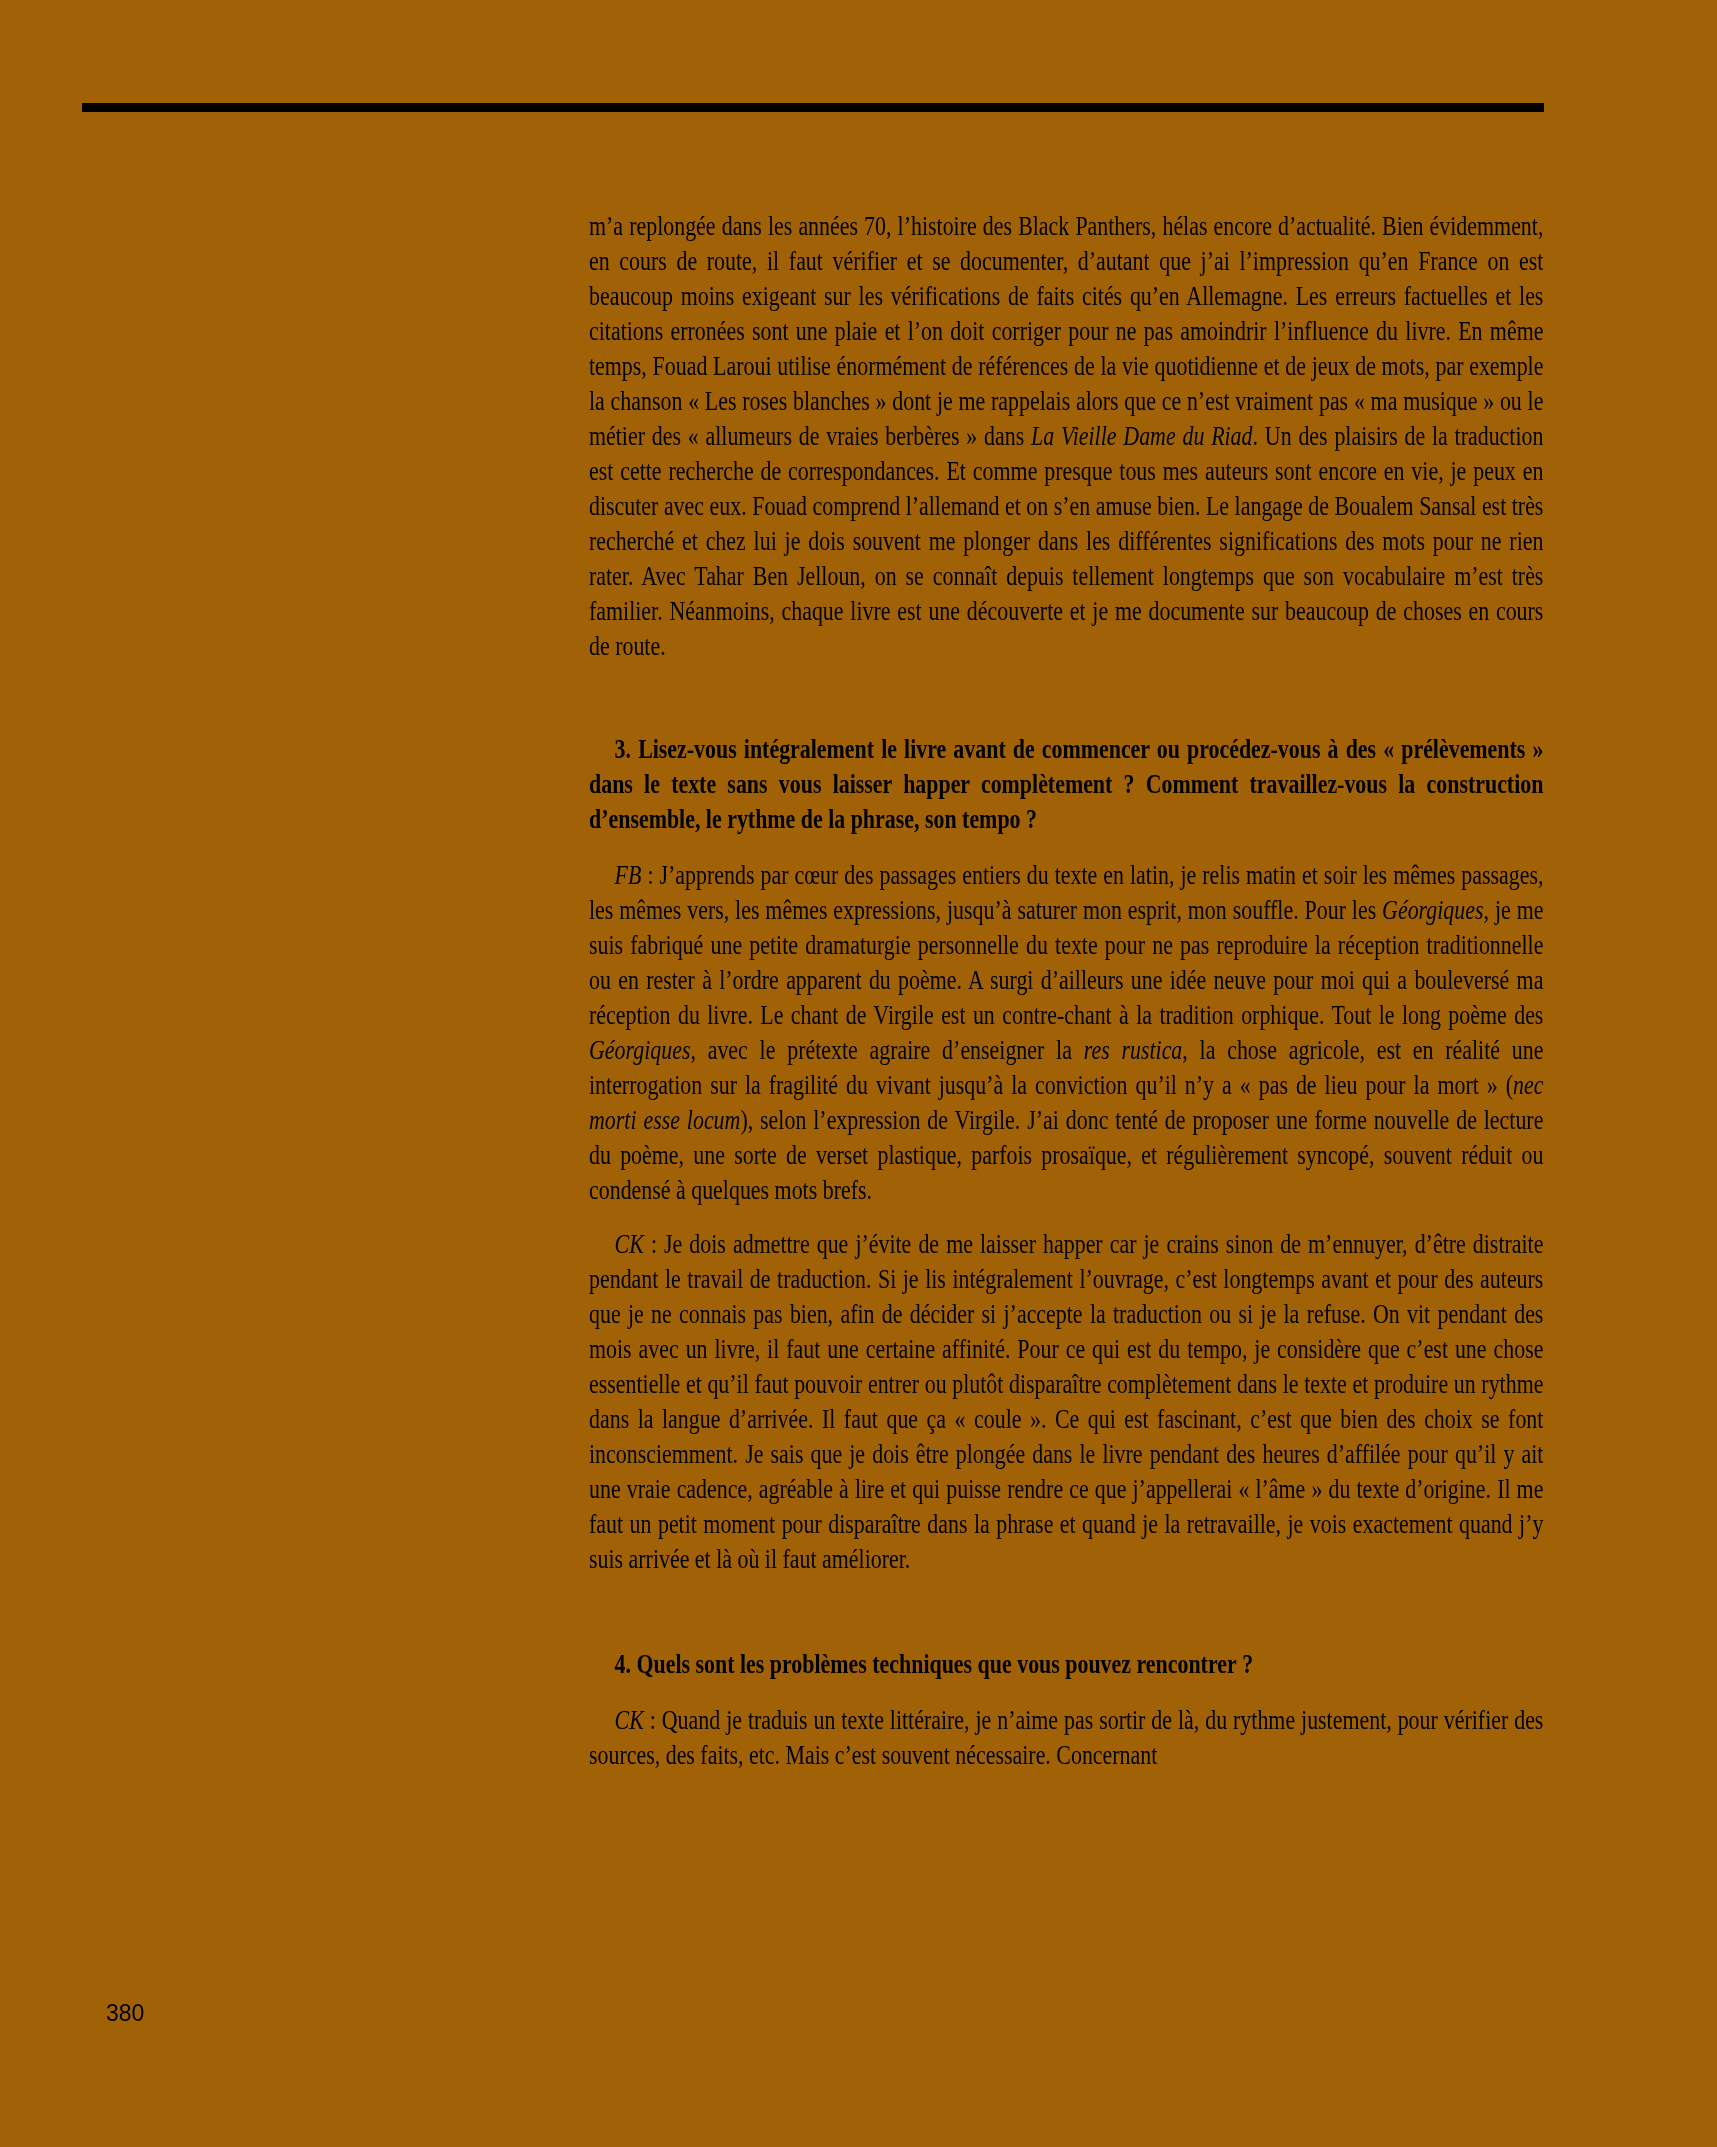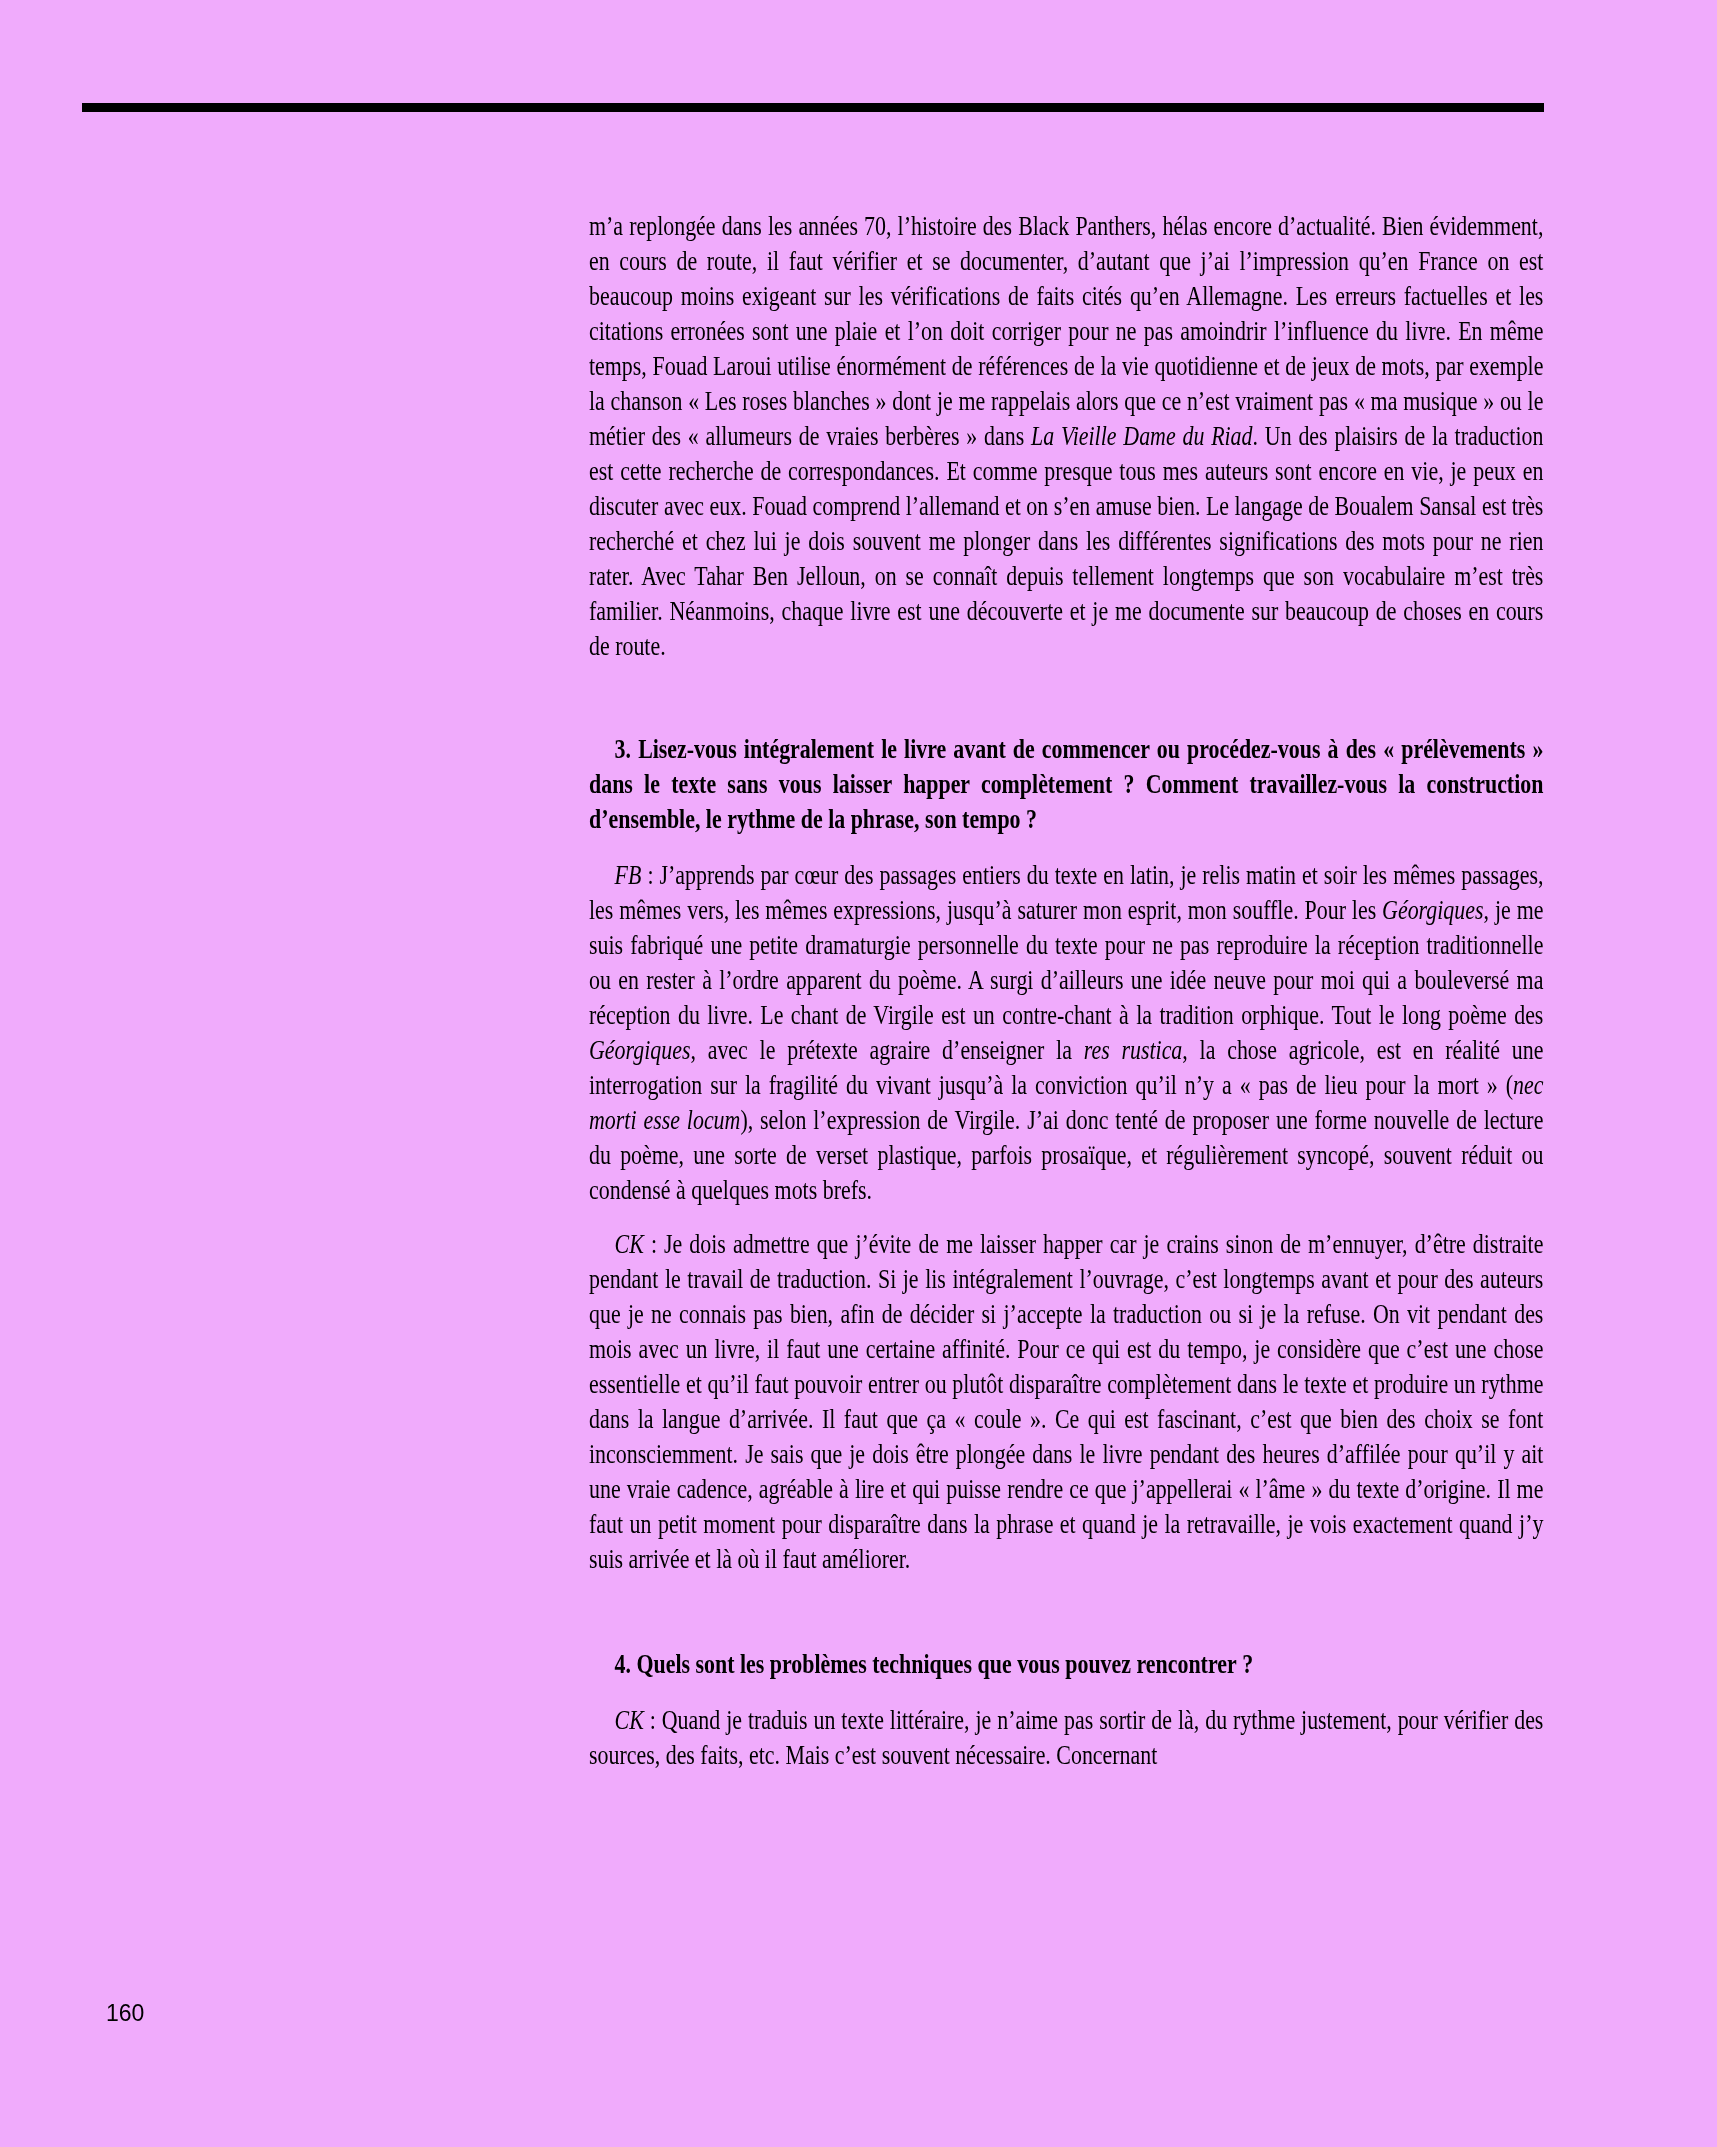--- a/index.html
+++ b/index.html
@@ -4,21 +4,21 @@
 <style>
   html, body {
     margin: 0;
     padding: 0;
     background: #ffffff;
   }
   .page {
     position: relative;
     width: 1718px;
     height: 2147px;
-    background: #f0abfc;
+    background: #a16207;
     overflow: hidden;
     font-family: "Liberation Serif", serif;
     color: #000000;
   }
   .rule {
     position: absolute;
     left: 82px;
     top: 103px;
     width: 1462px;
     height: 9.1px;
@@ -73,15 +73,15 @@
 
     <p class="para ans fb" lang="fr"><i>FB</i><span>&nbsp;: J’apprends par cœur des passages entiers du texte en latin, je relis matin et soir les mêmes passages, les mêmes vers, les mêmes expressions, jusqu’à saturer mon esprit, mon souffle. Pour les </span><i>Géorgiques</i><span>, je me suis fabriqué une petite dramaturgie personnelle du texte pour ne pas reproduire la réception traditionnelle ou en rester à l’ordre apparent du poème. A surgi d’ailleurs une idée neuve pour moi qui a bouleversé ma réception du livre. Le chant de Virgile est un contre-chant à la tradition orphique. Tout le long poème des </span><i>Géorgiques</i><span>, avec le prétexte agraire d’enseigner la </span><i>res rustica</i><span>, la chose agricole, est en réalité une interrogation sur la fragilité du vivant jusqu’à la conviction qu’il n’y a «&nbsp;pas de lieu pour la mort&nbsp;» (</span><i>nec morti esse locum</i><span>), selon l’expression de Virgile. J’ai donc tenté de proposer une forme nouvelle de lecture du poème, une sorte de verset plastique, parfois prosaïque, et régulièrement syncopé, souvent réduit ou condensé à quelques mots brefs.</span></p>
 
     <p class="para ans ck1" lang="fr"><i>CK</i><span>&nbsp;: Je dois admettre que j’évite de me laisser happer car je crains sinon de m’ennuyer, d’être distraite pendant le travail de traduction. Si je lis intégralement l’ouvrage, c’est longtemps avant et pour des auteurs que je ne connais pas bien, afin de décider si j’accepte la traduction ou si je la refuse. On vit pendant des mois avec un livre, il faut une certaine affinité. Pour ce qui est du tempo, je considère que c’est une chose essentielle et qu’il faut pouvoir entrer ou plutôt disparaître complètement dans le texte et produire un rythme dans la langue d’arrivée. Il faut que ça «&nbsp;coule&nbsp;». Ce qui est fascinant, c’est que bien des choix se font inconsciemment. Je sais que je dois être plongée dans le livre pendant des heures d’affilée pour qu’il y ait une vraie cadence, agréable à lire et qui puisse rendre ce que j’appellerai «&nbsp;l’âme&nbsp;» du texte d’origine. Il me faut un petit moment pour disparaître dans la phrase et quand je la retravaille, je vois exactement quand j’y suis arrivée et là où il faut améliorer.</span></p>
 
     <p class="para q q4" lang="fr">4. Quels sont les problèmes techniques que vous pouvez rencontrer&nbsp;?</p>
 
     <p class="para ans ck2" lang="fr"><i>CK</i><span>&nbsp;: Quand je traduis un texte littéraire, je n’aime pas sortir de là, du rythme justement, pour vérifier des sources, des faits, etc. Mais c’est souvent nécessaire. Concernant</span></p>
   </main>
 
-  <div class="pagenum">160</div>
+  <div class="pagenum">380</div>
 </div>
 
 
 </body></html>

